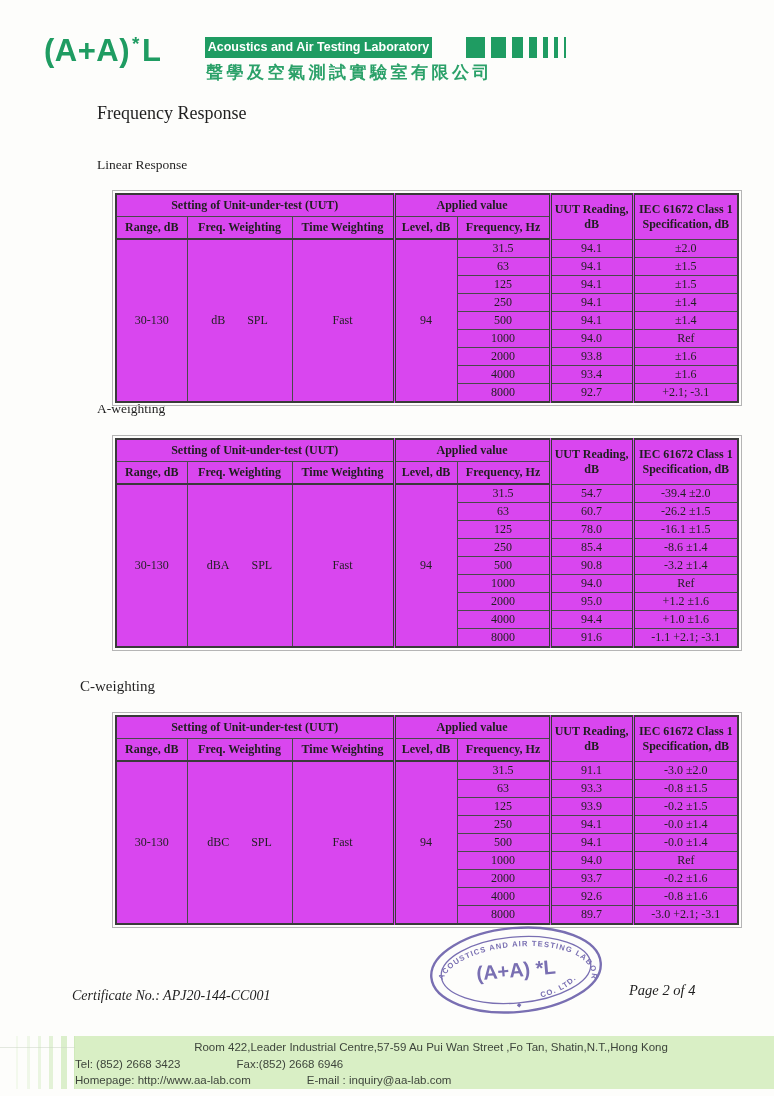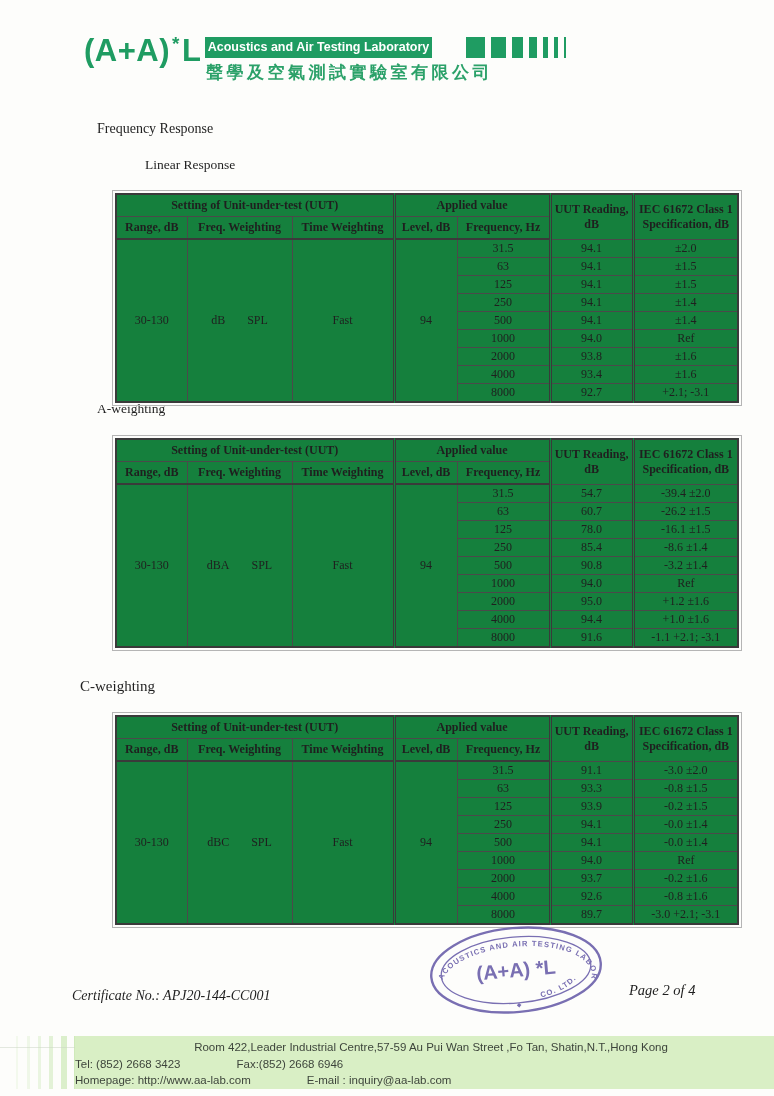--- a/index.html
+++ b/index.html
@@ -7,21 +7,20 @@
     position:relative; width:774px; height:1096px; margin:0 auto;
     background:#fdfdfb; overflow:hidden;
     font-family:"Liberation Serif", serif; color:#1f1f1f;
   }
   
   .logo{
     position:absolute; left:44px; top:33px;
     font-family:"Liberation Sans", sans-serif;
     font-weight:bold; font-size:31px; color:#1f9c62; letter-spacing:.5px;
     white-space:nowrap;
-    margin-left:40px;
   }
   .logo .star{font-size:19px; vertical-align:11px; margin:0 2px;}
   .banner{
     position:absolute; left:205px; top:37px; width:227px; height:21px;
     background:#1f9c62; color:#ffffff; text-align:center; line-height:21px;
     font-family:"Liberation Sans", sans-serif; font-weight:bold; font-size:12.5px;
   }
   .company-zh{
     position:absolute; left:206px; top:61px;
     font-family:"Liberation Sans", sans-serif; font-weight:bold;
@@ -30,29 +29,29 @@
   .deco-bars{position:absolute; left:466px; top:37px; height:21px; display:flex; gap:6px; align-items:stretch;}
   .deco-bars i{display:block; background:#1f9c62;}
   .deco-bars i:nth-child(1){width:19px;}
   .deco-bars i:nth-child(2){width:15px;}
   .deco-bars i:nth-child(3){width:11px;}
   .deco-bars i:nth-child(4){width:8px;}
   .deco-bars i:nth-child(5){width:5px;}
   .deco-bars i:nth-child(6){width:4px;}
   .deco-bars i:nth-child(7){width:2px;}
   
-  .h-main{position:absolute; left:97px; top:121px; font-size:14px;}
-  .h-linear{position:absolute; left:97px; top:157px; font-size:13.5px;margin-left:48px;}
+  .h-main{position:absolute; left:97px; top:103px; font-size:18px;}
+  .h-linear{position:absolute; left:97px; top:157px; font-size:13.5px;}
   .h-aw{position:absolute; left:97px; top:401px; font-size:13.5px;}
   .h-cw{position:absolute; left:80px; top:678px; font-size:15px;}
   
   .cal-table{
     position:absolute; left:115px; width:622px;
     border-collapse:collapse; table-layout:fixed;
-    font-size:12px; background:#15803d;
+    font-size:12px; background:#d946ef;
     border:2px solid #3a3a3a;
     outline:1px solid #b5b5b5; outline-offset:2px;
   }
   .t-linear{top:193px;} .t-aw{top:438px;} .t-cw{top:715px;}
   .cal-table th,.cal-table td{
     border:1px solid #4a4a4a; text-align:center; padding:1px 2px;
     overflow:hidden; white-space:nowrap;
   }
   .cal-table thead th{font-weight:bold; height:19px; font-size:12px;}
   .cal-table thead tr.sub th{border-bottom:2px solid #3a3a3a;margin-top:8px;}

